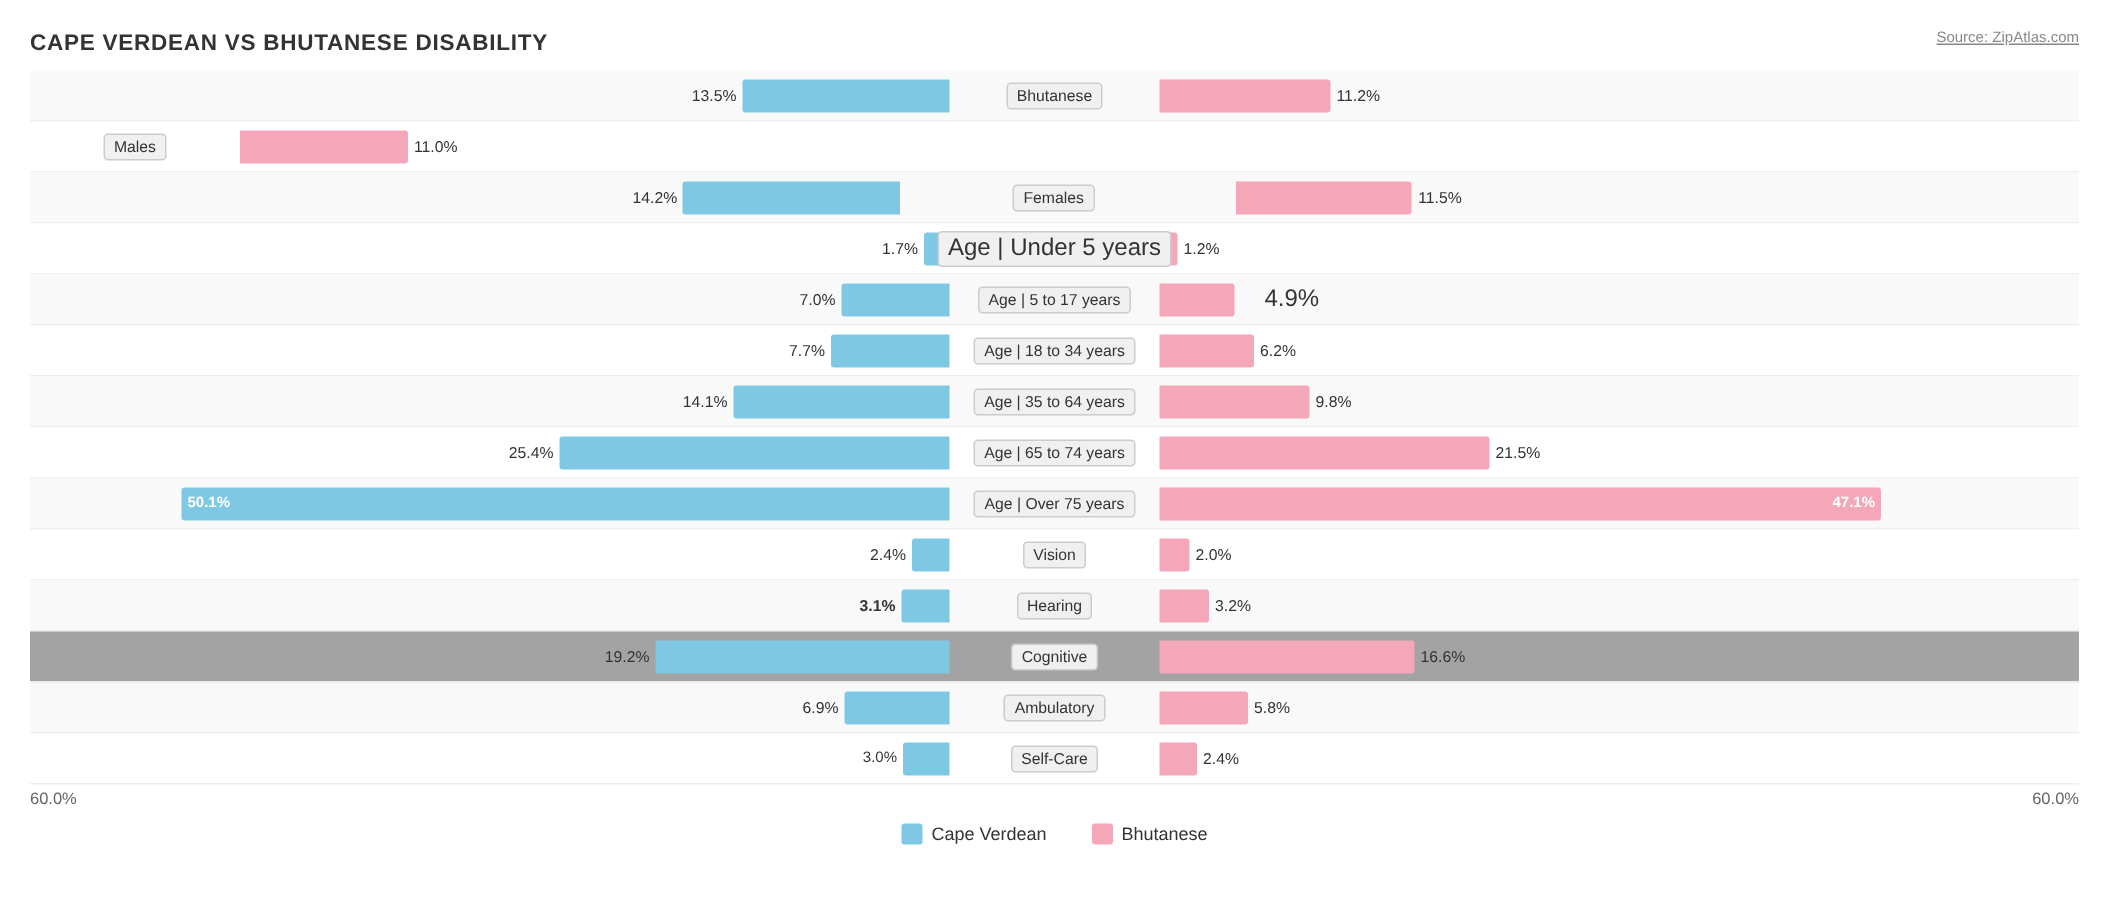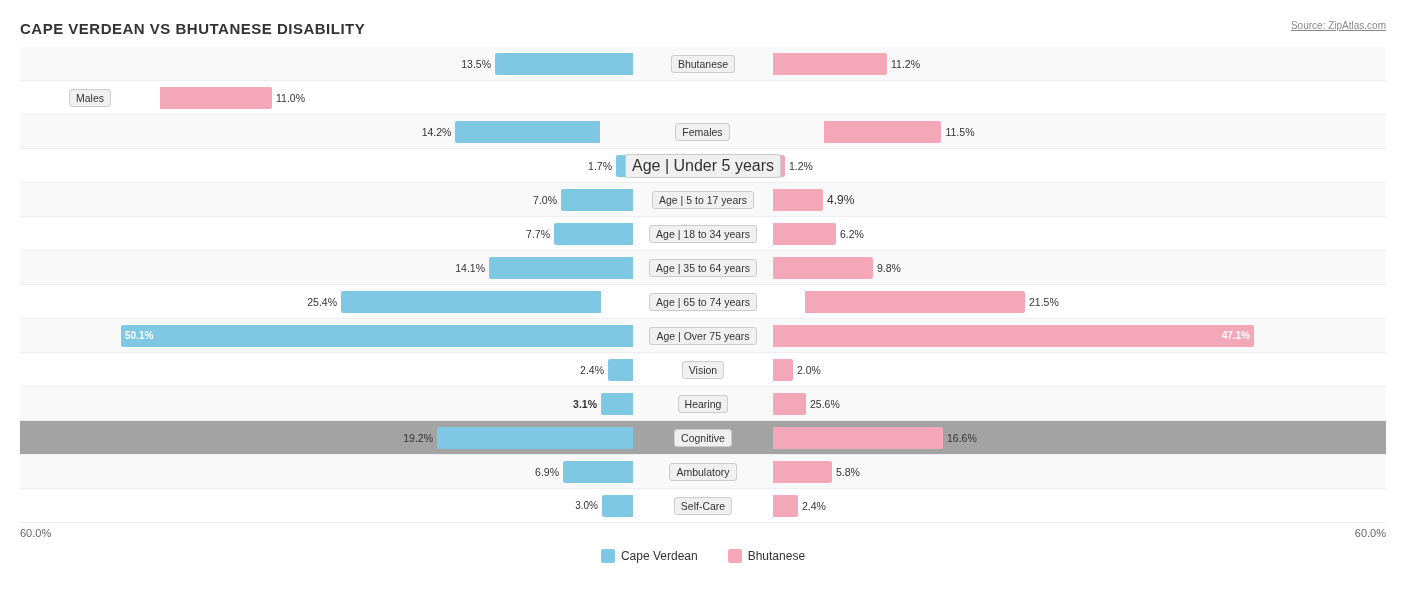--- a/index.html
+++ b/index.html
@@ -120,21 +120,21 @@
       <div style="display: flex; align-items: center; height: 34px; background: rgb(249, 249, 249); border-bottom: 1px solid rgb(238, 238, 238); width: 100%;">
         <div style="width: 613px; display: flex; align-items: center; justify-content: flex-end; height: 100%;">
           <span style="font-size: 10.5px; color: rgb(51, 51, 51); margin-right: 4px; min-width: 36px; text-align: right; white-space: nowrap;">7.0%</span>
           <div style="background: rgb(126, 200, 227); height: 22px; width: 72px; border-radius: 2px 0px 0px 2px; display: flex; align-items: center; justify-content: flex-start; padding-left: 4px; flex-shrink: 0;"></div>
         </div>
         <div style="width: 140px; display: flex; align-items: center; justify-content: center; z-index: 5; flex-shrink: 0;">
           <div style="background: rgb(240, 240, 240); border: 1px solid rgb(204, 204, 204); border-radius: 3px; padding: 2px 6px; font-size: 10.5px; color: rgb(51, 51, 51); white-space: nowrap; text-align: center;">Age | 5 to 17 years</div>
         </div>
         <div style="width: 613px; display: flex; align-items: center; justify-content: flex-start; height: 100%;">
           <div style="background: rgb(244, 167, 185); height: 22px; width: 50px; border-radius: 0px 2px 2px 0px; display: flex; align-items: center; justify-content: flex-end; padding-right: 4px; flex-shrink: 0;"></div>
-          <span style="font-size: 12px; color: rgb(51, 51, 51); margin-left: 4px; min-width: 36px; text-align: left; white-space: nowrap;">4.9%</span>
+          <span style="font-size: 16px; color: rgb(51, 51, 51); margin-left: 20px; min-width: 36px; text-align: left; white-space: nowrap;">4.9%</span>
         </div>
       </div>
       <div style="display: flex; align-items: center; height: 34px; background: rgb(255, 255, 255); border-bottom: 1px solid rgb(238, 238, 238); width: 100%;">
         <div style="width: 613px; display: flex; align-items: center; justify-content: flex-end; height: 100%;">
           <span style="font-size: 10.5px; color: rgb(51, 51, 51); margin-right: 4px; min-width: 36px; text-align: right; white-space: nowrap;">7.7%</span>
           <div style="background: rgb(126, 200, 227); height: 22px; width: 79px; border-radius: 2px 0px 0px 2px; display: flex; align-items: center; justify-content: flex-start; padding-left: 4px; flex-shrink: 0;"></div>
         </div>
         <div style="width: 140px; display: flex; align-items: center; justify-content: center; z-index: 5; flex-shrink: 0;">
           <div style="background: rgb(240, 240, 240); border: 1px solid rgb(204, 204, 204); border-radius: 3px; padding: 2px 6px; font-size: 10.5px; color: rgb(51, 51, 51); white-space: nowrap; text-align: center;">Age | 18 to 34 years</div>
         </div>
@@ -149,21 +149,21 @@
           <div style="background: rgb(126, 200, 227); height: 22px; width: 144px; border-radius: 2px 0px 0px 2px; display: flex; align-items: center; justify-content: flex-start; padding-left: 4px; flex-shrink: 0;"></div>
         </div>
         <div style="width: 140px; display: flex; align-items: center; justify-content: center; z-index: 5; flex-shrink: 0;">
           <div style="background: rgb(240, 240, 240); border: 1px solid rgb(204, 204, 204); border-radius: 3px; padding: 2px 6px; font-size: 10.5px; color: rgb(51, 51, 51); white-space: nowrap; text-align: center;">Age | 35 to 64 years</div>
         </div>
         <div style="width: 613px; display: flex; align-items: center; justify-content: flex-start; height: 100%;">
           <div style="background: rgb(244, 167, 185); height: 22px; width: 100px; border-radius: 0px 2px 2px 0px; display: flex; align-items: center; justify-content: flex-end; padding-right: 4px; flex-shrink: 0;"></div>
           <span style="font-size: 10.5px; color: rgb(51, 51, 51); margin-left: 4px; min-width: 36px; text-align: left; white-space: nowrap;">9.8%</span>
         </div>
       </div>
-      <div style="display: flex; align-items: center; height: 34px; background: rgb(255, 255, 255); border-bottom: 1px solid rgb(238, 238, 238); width: 100%; gap: 32px;">
+      <div style="display: flex; align-items: center; height: 34px; background: rgb(255, 255, 255); border-bottom: 1px solid rgb(238, 238, 238); width: 100%;">
         <div style="width: 613px; display: flex; align-items: center; justify-content: flex-end; height: 100%;">
           <span style="font-size: 10.5px; color: rgb(51, 51, 51); margin-right: 4px; min-width: 36px; text-align: right; white-space: nowrap;">25.4%</span>
           <div style="background: rgb(126, 200, 227); height: 22px; width: 260px; border-radius: 2px 0px 0px 2px; display: flex; align-items: center; justify-content: flex-start; padding-left: 4px; flex-shrink: 0;"></div>
         </div>
         <div style="width: 140px; display: flex; align-items: center; justify-content: center; z-index: 5; flex-shrink: 0;">
           <div style="background: rgb(240, 240, 240); border: 1px solid rgb(204, 204, 204); border-radius: 3px; padding: 2px 6px; font-size: 10.5px; color: rgb(51, 51, 51); white-space: nowrap; text-align: center;">Age | 65 to 74 years</div>
         </div>
         <div style="width: 613px; display: flex; align-items: center; justify-content: flex-start; height: 100%;">
           <div style="background: rgb(244, 167, 185); height: 22px; width: 220px; border-radius: 0px 2px 2px 0px; display: flex; align-items: center; justify-content: flex-end; padding-right: 4px; flex-shrink: 0;"></div>
           <span style="font-size: 10.5px; color: rgb(51, 51, 51); margin-left: 4px; min-width: 36px; text-align: left; white-space: nowrap;">21.5%</span>
@@ -202,21 +202,21 @@
       <div style="display: flex; align-items: center; height: 34px; background: rgb(249, 249, 249); border-bottom: 1px solid rgb(238, 238, 238); width: 100%;">
         <div style="width: 613px; display: flex; align-items: center; justify-content: flex-end; height: 100%;">
           <span style="font-size: 10.5px; color: rgb(51, 51, 51); margin-right: 4px; min-width: 36px; text-align: right; white-space: nowrap; font-weight: bold;">3.1%</span>
           <div style="background: rgb(126, 200, 227); height: 22px; width: 32px; border-radius: 2px 0px 0px 2px; display: flex; align-items: center; justify-content: flex-start; padding-left: 4px; flex-shrink: 0;"></div>
         </div>
         <div style="width: 140px; display: flex; align-items: center; justify-content: center; z-index: 5; flex-shrink: 0;">
           <div style="background: rgb(240, 240, 240); border: 1px solid rgb(204, 204, 204); border-radius: 3px; padding: 2px 6px; font-size: 10.5px; color: rgb(51, 51, 51); white-space: nowrap; text-align: center;">Hearing</div>
         </div>
         <div style="width: 613px; display: flex; align-items: center; justify-content: flex-start; height: 100%;">
           <div style="background: rgb(244, 167, 185); height: 22px; width: 33px; border-radius: 0px 2px 2px 0px; display: flex; align-items: center; justify-content: flex-end; padding-right: 4px; flex-shrink: 0;"></div>
-          <span style="font-size: 10.5px; color: rgb(51, 51, 51); margin-left: 4px; min-width: 36px; text-align: left; white-space: nowrap;">25.6%</span>
+          <span style="font-size: 10.5px; color: rgb(51, 51, 51); margin-left: 4px; min-width: 36px; text-align: left; white-space: nowrap;">3.2%</span>
         </div>
       </div>
       <div style="display: flex; align-items: center; height: 34px; background: #a3a3a3; border-bottom: 1px solid rgb(238, 238, 238); width: 100%;">
         <div style="width: 613px; display: flex; align-items: center; justify-content: flex-end; height: 100%;">
           <span style="font-size: 10.5px; color: rgb(51, 51, 51); margin-right: 4px; min-width: 36px; text-align: right; white-space: nowrap;">19.2%</span>
           <div style="background: rgb(126, 200, 227); height: 22px; width: 196px; border-radius: 2px 0px 0px 2px; display: flex; align-items: center; justify-content: flex-start; padding-left: 4px; flex-shrink: 0;"></div>
         </div>
         <div style="width: 140px; display: flex; align-items: center; justify-content: center; z-index: 5; flex-shrink: 0;">
           <div style="background: rgb(240, 240, 240); border: 1px solid rgb(204, 204, 204); border-radius: 3px; padding: 2px 6px; font-size: 10.5px; color: rgb(51, 51, 51); white-space: nowrap; text-align: center;">Cognitive</div>
         </div>

